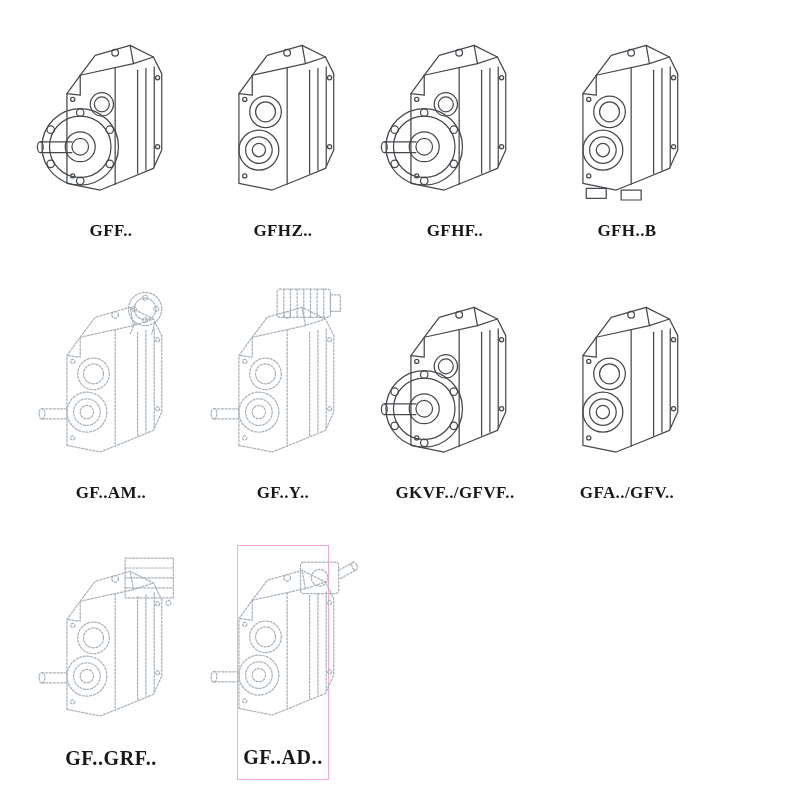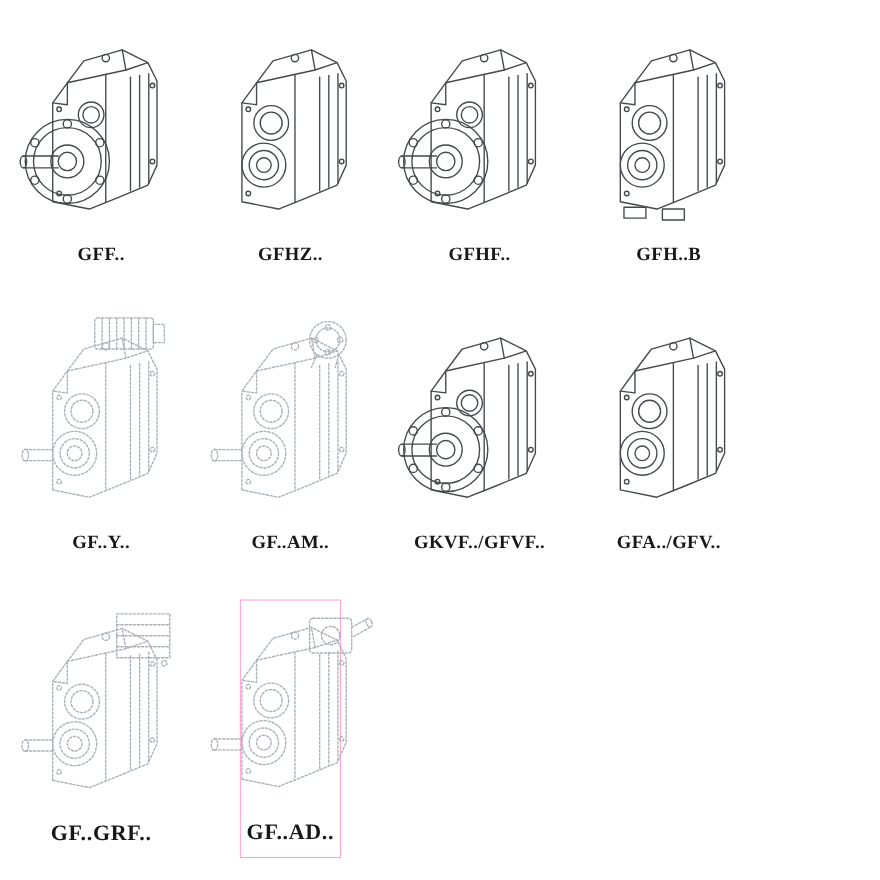--- a/index.html
+++ b/index.html
@@ -6,20 +6,21 @@
   html,body{margin:0;padding:0}
   body{
     width:800px;height:800px;background:#ffffff;
     font-family:"Liberation Serif", serif;color:#17181a;overflow:hidden;
   }
   .page{
     width:700px;height:800px;display:grid;
     grid-template-columns:repeat(4,1fr);
     grid-template-rows:repeat(3,1fr);
     padding:4px 6px;
+    margin-left:19px;
   }
   .cell{
     display:flex;flex-direction:column;align-items:center;
     justify-content:flex-end;padding:2px;min-width:0;
   }
   .drawing{
     width:158px;height:196px;flex:0 0 auto;
     color:#45494d;stroke:currentColor;fill:none;
     stroke-width:1.5;stroke-linejoin:round;stroke-linecap:round;
   }
@@ -158,32 +159,32 @@
 
   <figure class="cell">
     <svg class="drawing" viewBox="0 0 190 230">
         <use href="#gb-foot"></use>
       </svg>
     <figcaption class="label">GFH..B</figcaption>
   </figure>
 
   <figure class="cell faint">
     <svg class="drawing" viewBox="0 0 190 230">
+        <use href="#gb-am"></use>
+      </svg>
+    <figcaption class="label">GF..AM..</figcaption>
+  </figure>
+
+  <figure class="cell faint">
+    <svg class="drawing" viewBox="0 0 190 230">
         <use href="#gb-motor"></use>
       </svg>
     <figcaption class="label">GF..Y..</figcaption>
   </figure>
 
-  <figure class="cell faint">
-    <svg class="drawing" viewBox="0 0 190 230">
-        <use href="#gb-am"></use>
-      </svg>
-    <figcaption class="label">GF..AM..</figcaption>
-  </figure>
-
   <figure class="cell">
     <svg class="drawing" viewBox="0 0 190 230">
         <use href="#gb-flange"></use>
       </svg>
     <figcaption class="label">GKVF../GFVF..</figcaption>
   </figure>
 
   <figure class="cell">
     <svg class="drawing" viewBox="0 0 190 230">
         <use href="#gb-hollow"></use>

